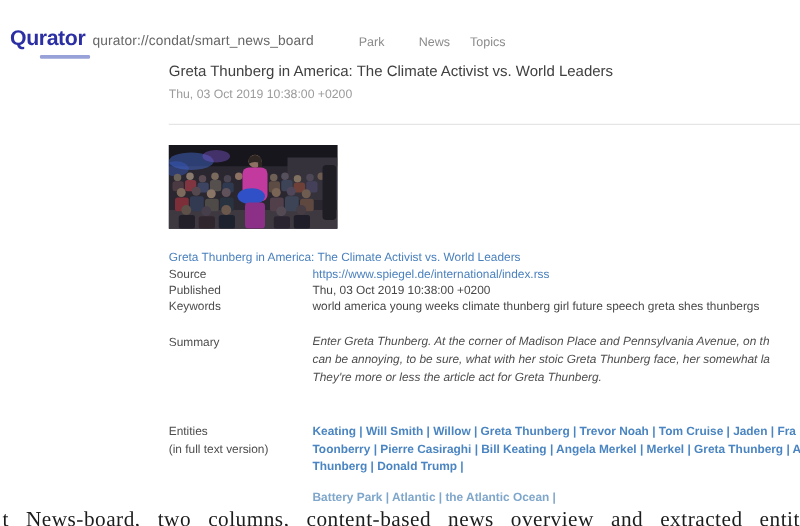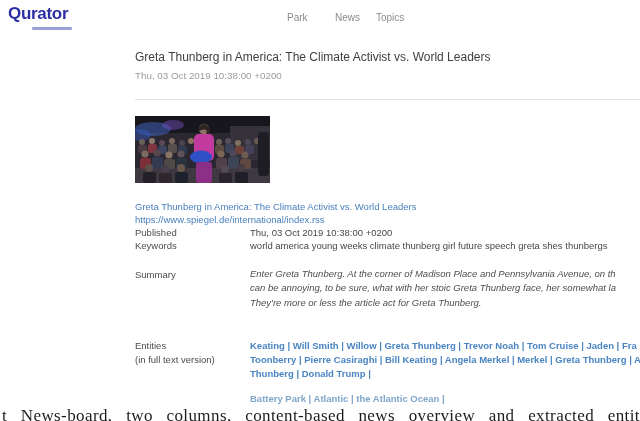--- a/index.html
+++ b/index.html
@@ -7,21 +7,21 @@
   body { font-family: "Liberation Sans", sans-serif; }
   .screen {
     position: relative;
     width: 640px;
     height: 421px;
     background: #ffffff;
     overflow: hidden;
   }
 
   
-  .navbar { position: absolute; left: 0; top: 0; width: 564px; height: 36px; background: #ffffff; }
+  .navbar { position: absolute; left: 0; top: 17px; width: 564px; height: 36px; background: #ffffff; }
   .logo {
     position: absolute; left: 8px; top: 4px;
     font-size: 17px; font-weight: 800; letter-spacing: -0.3px;
     color: #2b2fa3; cursor: pointer;
   }
   .logo-tagline {
     position: absolute; left: 32px; top: 27px; width: 40px; height: 3px;
     background: #99a2d8; border-radius: 1px;
   }
   .address {
@@ -91,20 +91,21 @@
   }
 </style>
 </head>
 <body>
 
 <div class="screen">
 
   <div class="navbar">
     <div class="logo">Qurator</div>
     <div class="logo-tagline"></div>
+    <div class="address">qurator://condat/smart_news_board</div>
     <div class="nav-item nav-home">Park</div>
     <div class="nav-item nav-news">News</div>
     <div class="nav-item nav-topics">Topics</div>
   </div>
 
   <div class="article-title">Greta Thunberg in America: The Climate Activist vs. World Leaders</div>
   <div class="article-date">Thu, 03 Oct 2019 10:38:00 +0200</div>
   <div class="divider"></div>
 
   <div class="article-image">
@@ -179,20 +180,21 @@
         <rect x="61" y="46" width="16" height="21" rx="3" fill="#8c2f86"></rect>
       </g>
     </svg>
   </div>
 
   <div class="details">
     <div class="detail-row">
       <div class="detail-link">Greta Thunberg in America: The Climate Activist vs. World Leaders</div>
     </div>
     <div class="detail-row">
+      <div class="detail-label">Source</div>
       <div class="detail-link">https://www.spiegel.de/international/index.rss</div>
     </div>
     <div class="detail-row">
       <div class="detail-label">Published</div>
       <div class="detail-value">Thu, 03 Oct 2019 10:38:00 +0200</div>
     </div>
     <div class="detail-row">
       <div class="detail-label">Keywords</div>
       <div class="detail-value">world america young weeks climate thunberg girl future speech greta shes thunbergs</div>
     </div>

